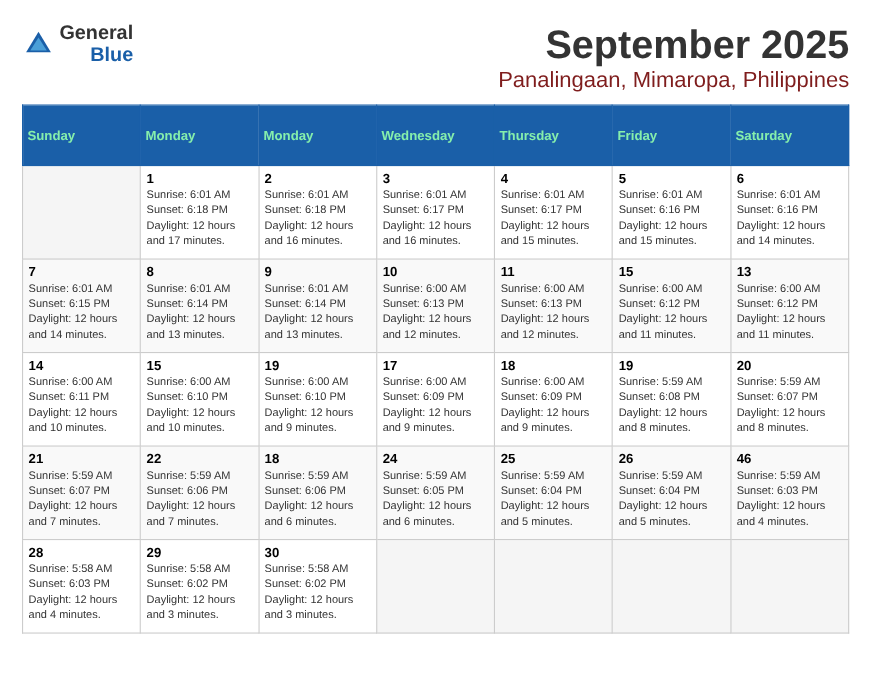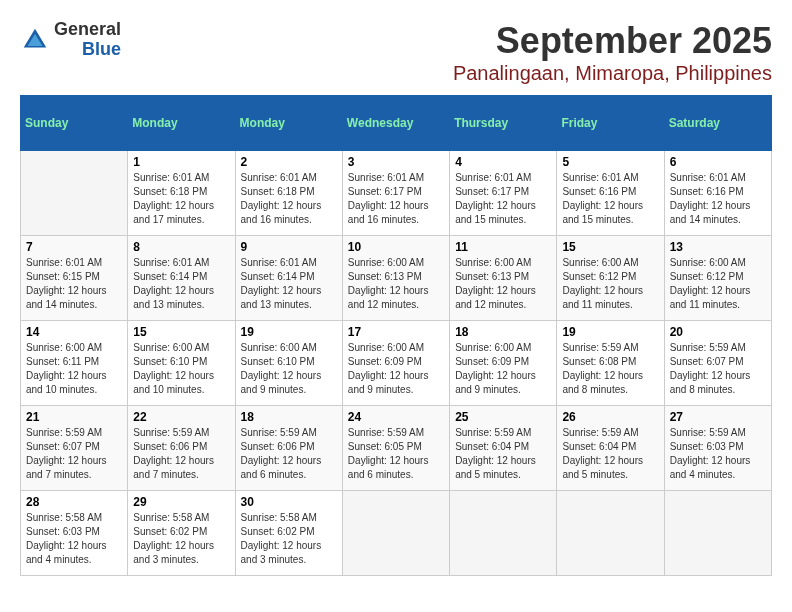--- a/index.html
+++ b/index.html
@@ -312,21 +312,21 @@
 and 5 minutes.</div>
         </td>
         <td>
           <span class="day-num">26</span>
           <div class="day-info" style="white-space: pre-line;">Sunrise: 5:59 AM
 Sunset: 6:04 PM
 Daylight: 12 hours
 and 5 minutes.</div>
         </td>
         <td>
-          <span class="day-num">27</span>
+          <span class="day-num">46</span>
           <div class="day-info" style="white-space: pre-line;">Sunrise: 5:59 AM
 Sunset: 6:03 PM
 Daylight: 12 hours
 and 4 minutes.</div>
         </td>
       </tr>
       <tr class="week-row">
         <td>
           <span class="day-num">28</span>
           <div class="day-info" style="white-space: pre-line;">Sunrise: 5:58 AM

